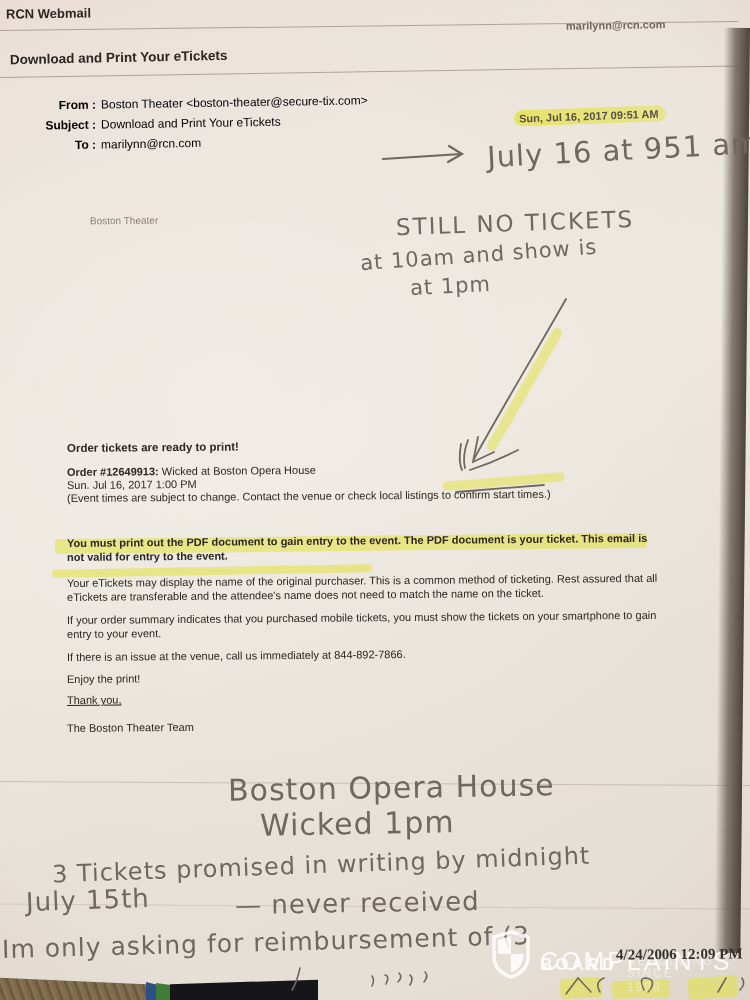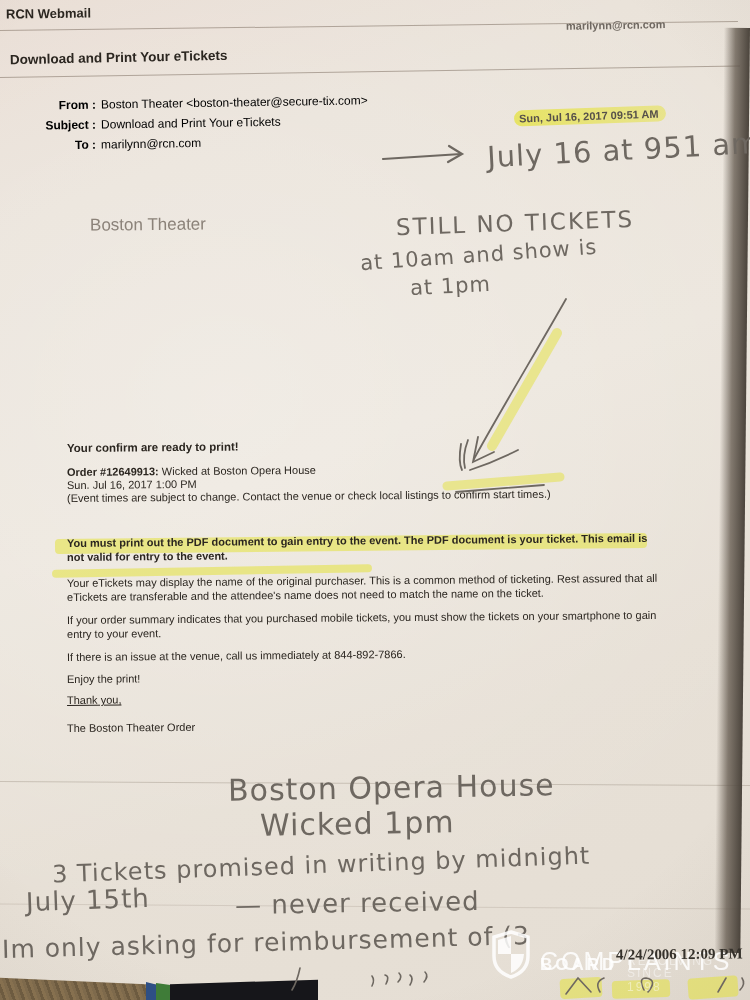--- a/index.html
+++ b/index.html
@@ -38,21 +38,21 @@
   .account-email{right:85px;top:19px;font-size:11px;font-weight:bold;color:#6f6861;transform:rotate(-1deg);}
   .page-title{left:10px;top:50px;font-size:13.5px;font-weight:bold;transform:rotate(-1.2deg);}
   .hdr-row{position:absolute;left:8px;width:560px;font-size:12px;transform:rotate(-0.9deg);transform-origin:left;}
   .hdr-row .lab{display:inline-block;width:88px;text-align:right;font-weight:bold;}
   .hdr-row .val{margin-left:5px;}
   .r-from{top:99px;} .r-subj{top:119px;} .r-to{top:139px;}
   .sent-date{position:absolute;left:514px;top:110px;transform:rotate(-2deg);font-size:11px;
     font-weight:bold;color:#56504a;}
   .sent-date .hlbg{background:linear-gradient(100deg, rgba(229,226,62,0.75), rgba(229,226,62,0.5));
     padding:2px 7px 2px 5px;border-radius:9px;}
-  .sender-name{left:90px;top:215px;font-size:17px;color:#8b8279;transform:rotate(-0.5deg);}
+  .sender-name{left:90px;top:215px;font-size:10px;color:#8b8279;transform:rotate(-0.5deg);}
   .body-line{position:absolute;left:67px;font-size:11px;line-height:13.5px;transform:rotate(-0.5deg);transform-origin:left;}
   .bold{font-weight:bold;}
   .ready{top:442px;font-weight:bold;font-size:11.5px;}
   .order{top:466px;} .edate{top:479px;} .enote{top:492px;width:620px;}
   .notice{top:537px;width:592px;font-weight:bold;z-index:3;}
   .p1{top:577px;width:600px;} .p2{top:614px;width:612px;} .p3{top:651px;}
   .cl1{top:673px;} .cl2{top:694px;text-decoration:underline;} .cl3{top:722px;}
   
   .hl-strip{position:absolute;background:rgba(228,226,60,0.55);border-radius:4px;z-index:2;}
   .hl-a{left:55px;top:536px;width:592px;height:15px;transform:rotate(-0.6deg);}
@@ -107,37 +107,37 @@
   </div>
   <div class="hdr-row r-to">
     <span class="lab">To :</span><span class="val">marilynn@rcn.com</span>
   </div>
 
   <div class="sent-date">
     <span class="hlbg">Sun, Jul 16, 2017 09:51 AM</span>
   </div>
 
   <div class="pr sender-name">Boston Theater</div>
-  <div class="pr body-line ready">Your confirm are ready to print!</div>
+  <div class="pr body-line ready">Order tickets are ready to print!</div>
   <div class="pr body-line order">
     <span class="bold">Order #12649913:</span><span> Wicked at Boston Opera House</span>
   </div>
   <div class="pr body-line edate">Sun. Jul 16, 2017 1:00 PM</div>
   <div class="pr body-line enote">(Event times are subject to change. Contact the venue or check local listings to confirm start times.)</div>
 
   <div class="hl-strip hl-a"></div>
   <div class="hl-strip hl-b"></div>
   <div class="pr body-line notice">You must print out the PDF document to gain entry to the event. The PDF document is your ticket. This email is not valid for entry to the event.</div>
 
   <div class="pr body-line p1">Your eTickets may display the name of the original purchaser. This is a common method of ticketing. Rest assured that all eTickets are transferable and the attendee's name does not need to match the name on the ticket.</div>
   <div class="pr body-line p2">If your order summary indicates that you purchased mobile tickets, you must show the tickets on your smartphone to gain entry to your event.</div>
   <div class="pr body-line p3">If there is an issue at the venue, call us immediately at 844-892-7866.</div>
   <div class="pr body-line cl1">Enjoy the print!</div>
   <div class="pr body-line cl2">Thank you,</div>
-  <div class="pr body-line cl3">The Boston Theater Order</div>
+  <div class="pr body-line cl3">The Boston Theater Team</div>
 
   <svg class="pencil-svg" width="750" height="1000" viewBox="0 0 750 1000">
 
     <path d="M557,333 L492,446" stroke="rgba(228,226,60,0.5)" stroke-width="10" fill="none" stroke-linecap="round"></path>
     <path d="M447,486 L560,477" stroke="rgba(228,226,60,0.5)" stroke-width="9" fill="none" stroke-linecap="round"></path>
 
     <g stroke="#6e6861" stroke-width="2.2" fill="none" stroke-linecap="round">
       <path d="M383,159 L461,154"></path>
       <path d="M449,146 L462,154 L448,162"></path>
     </g>

